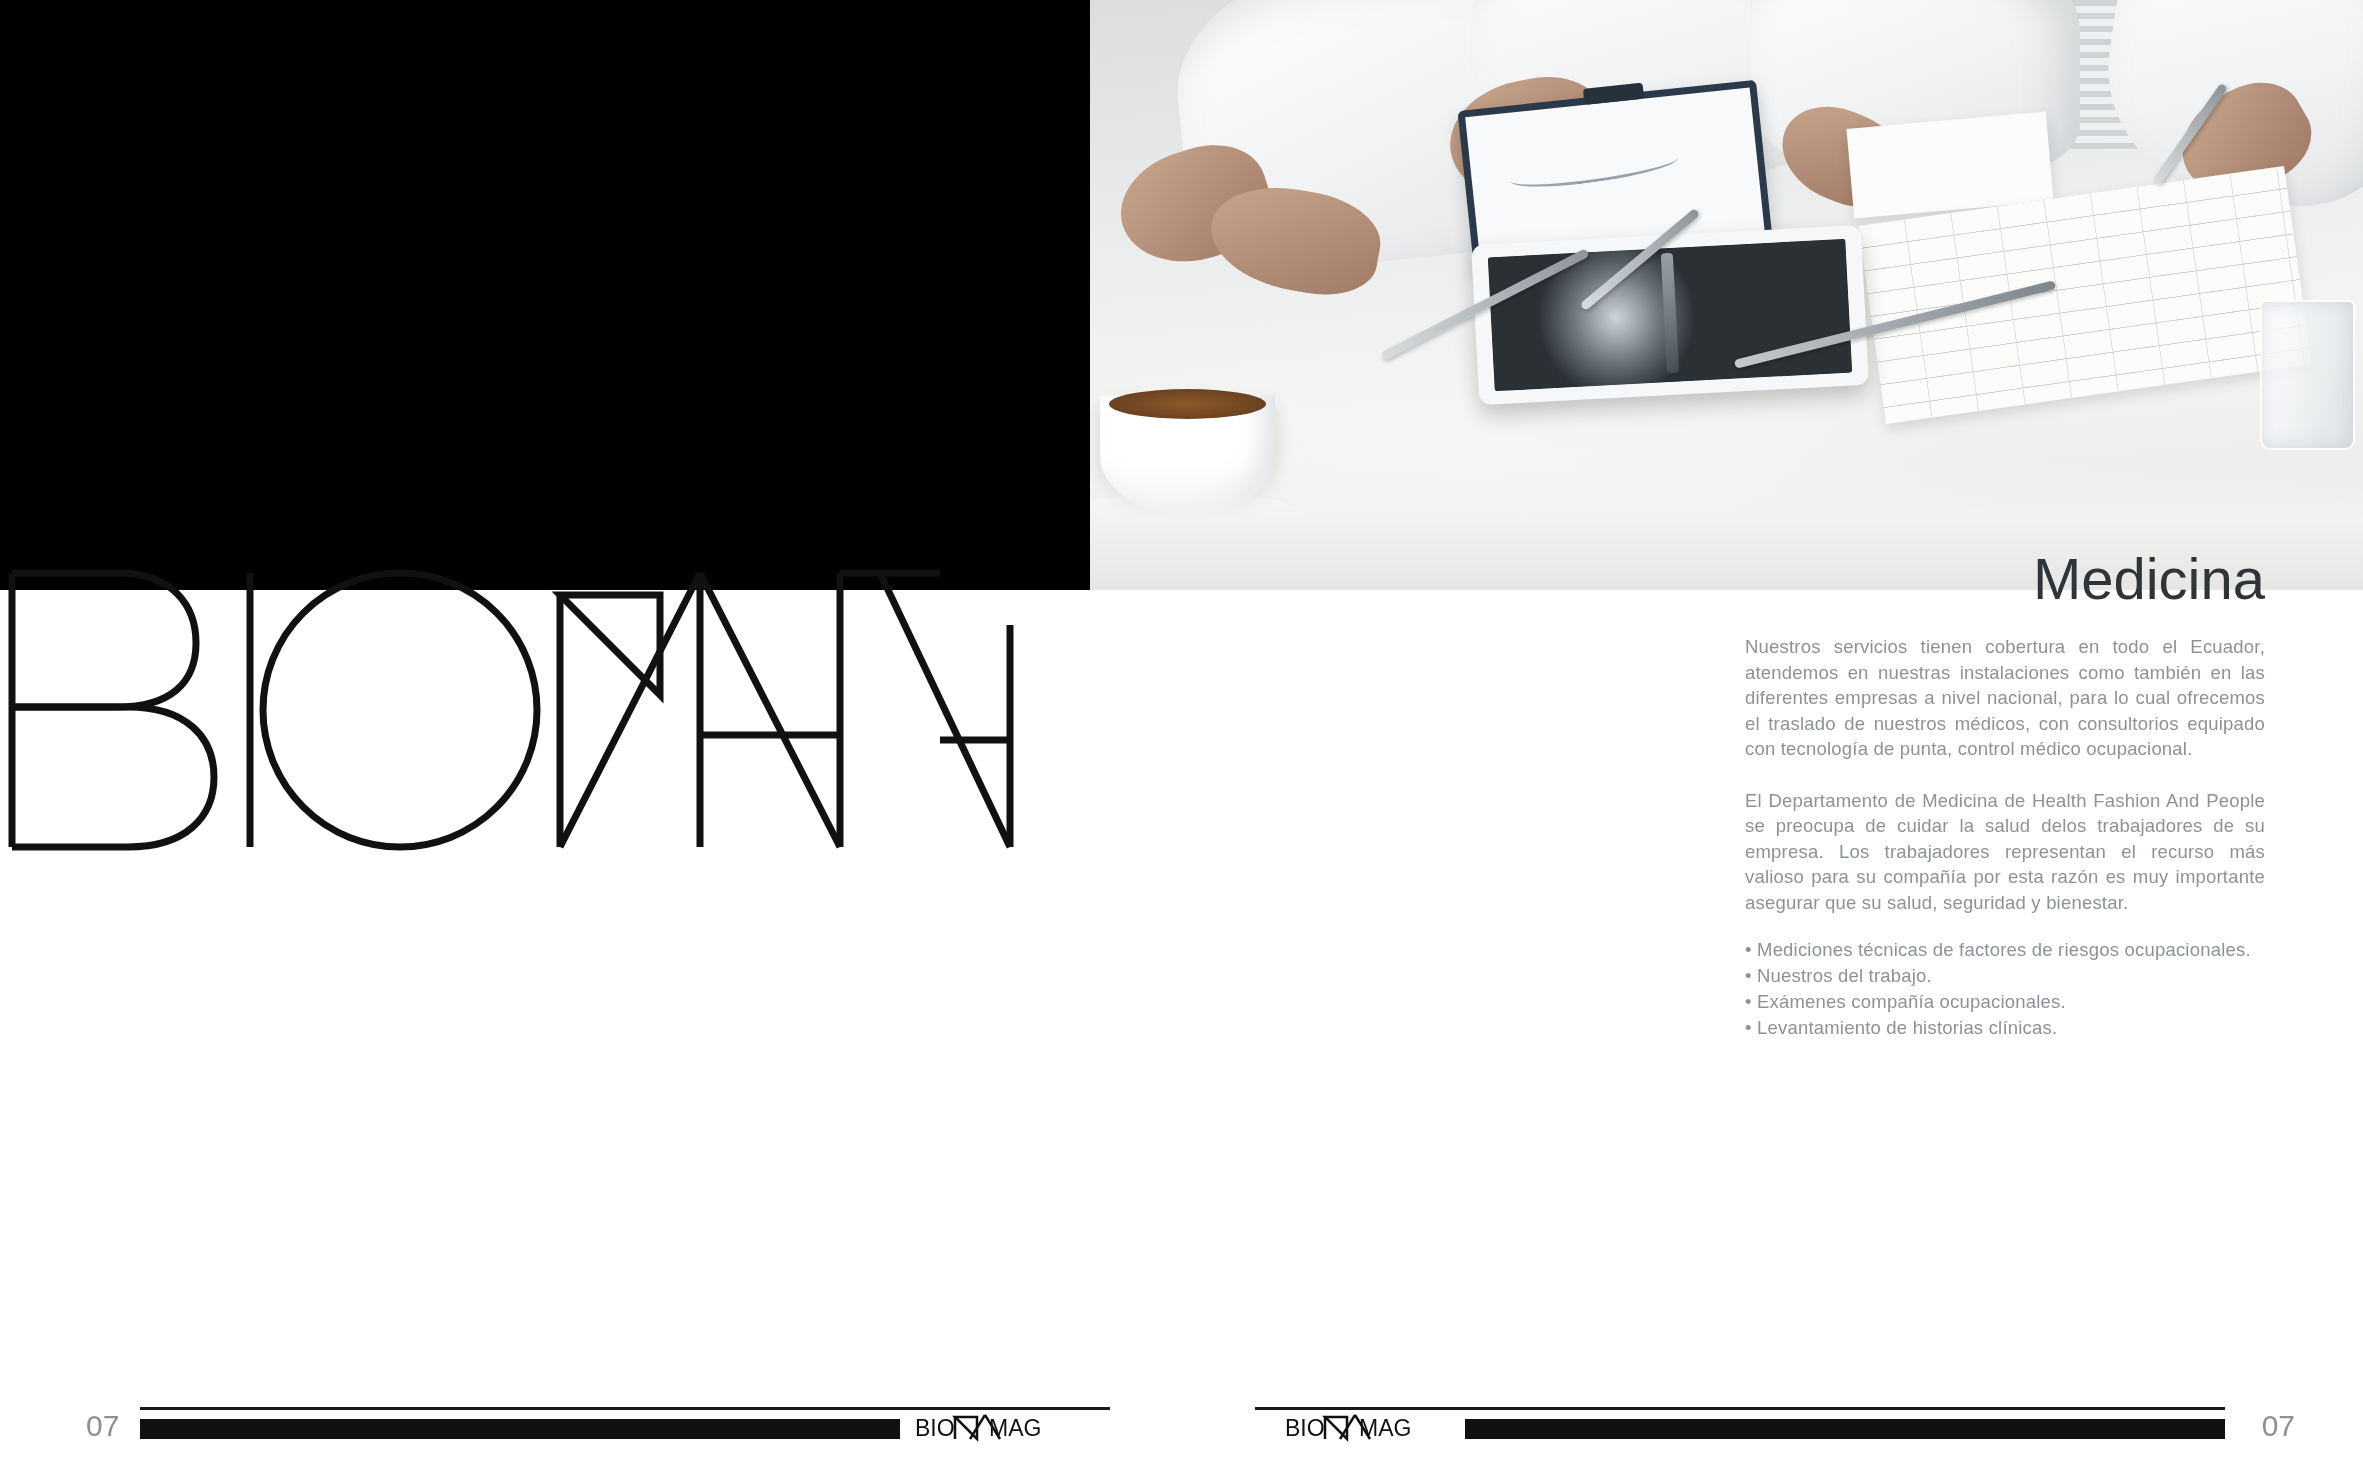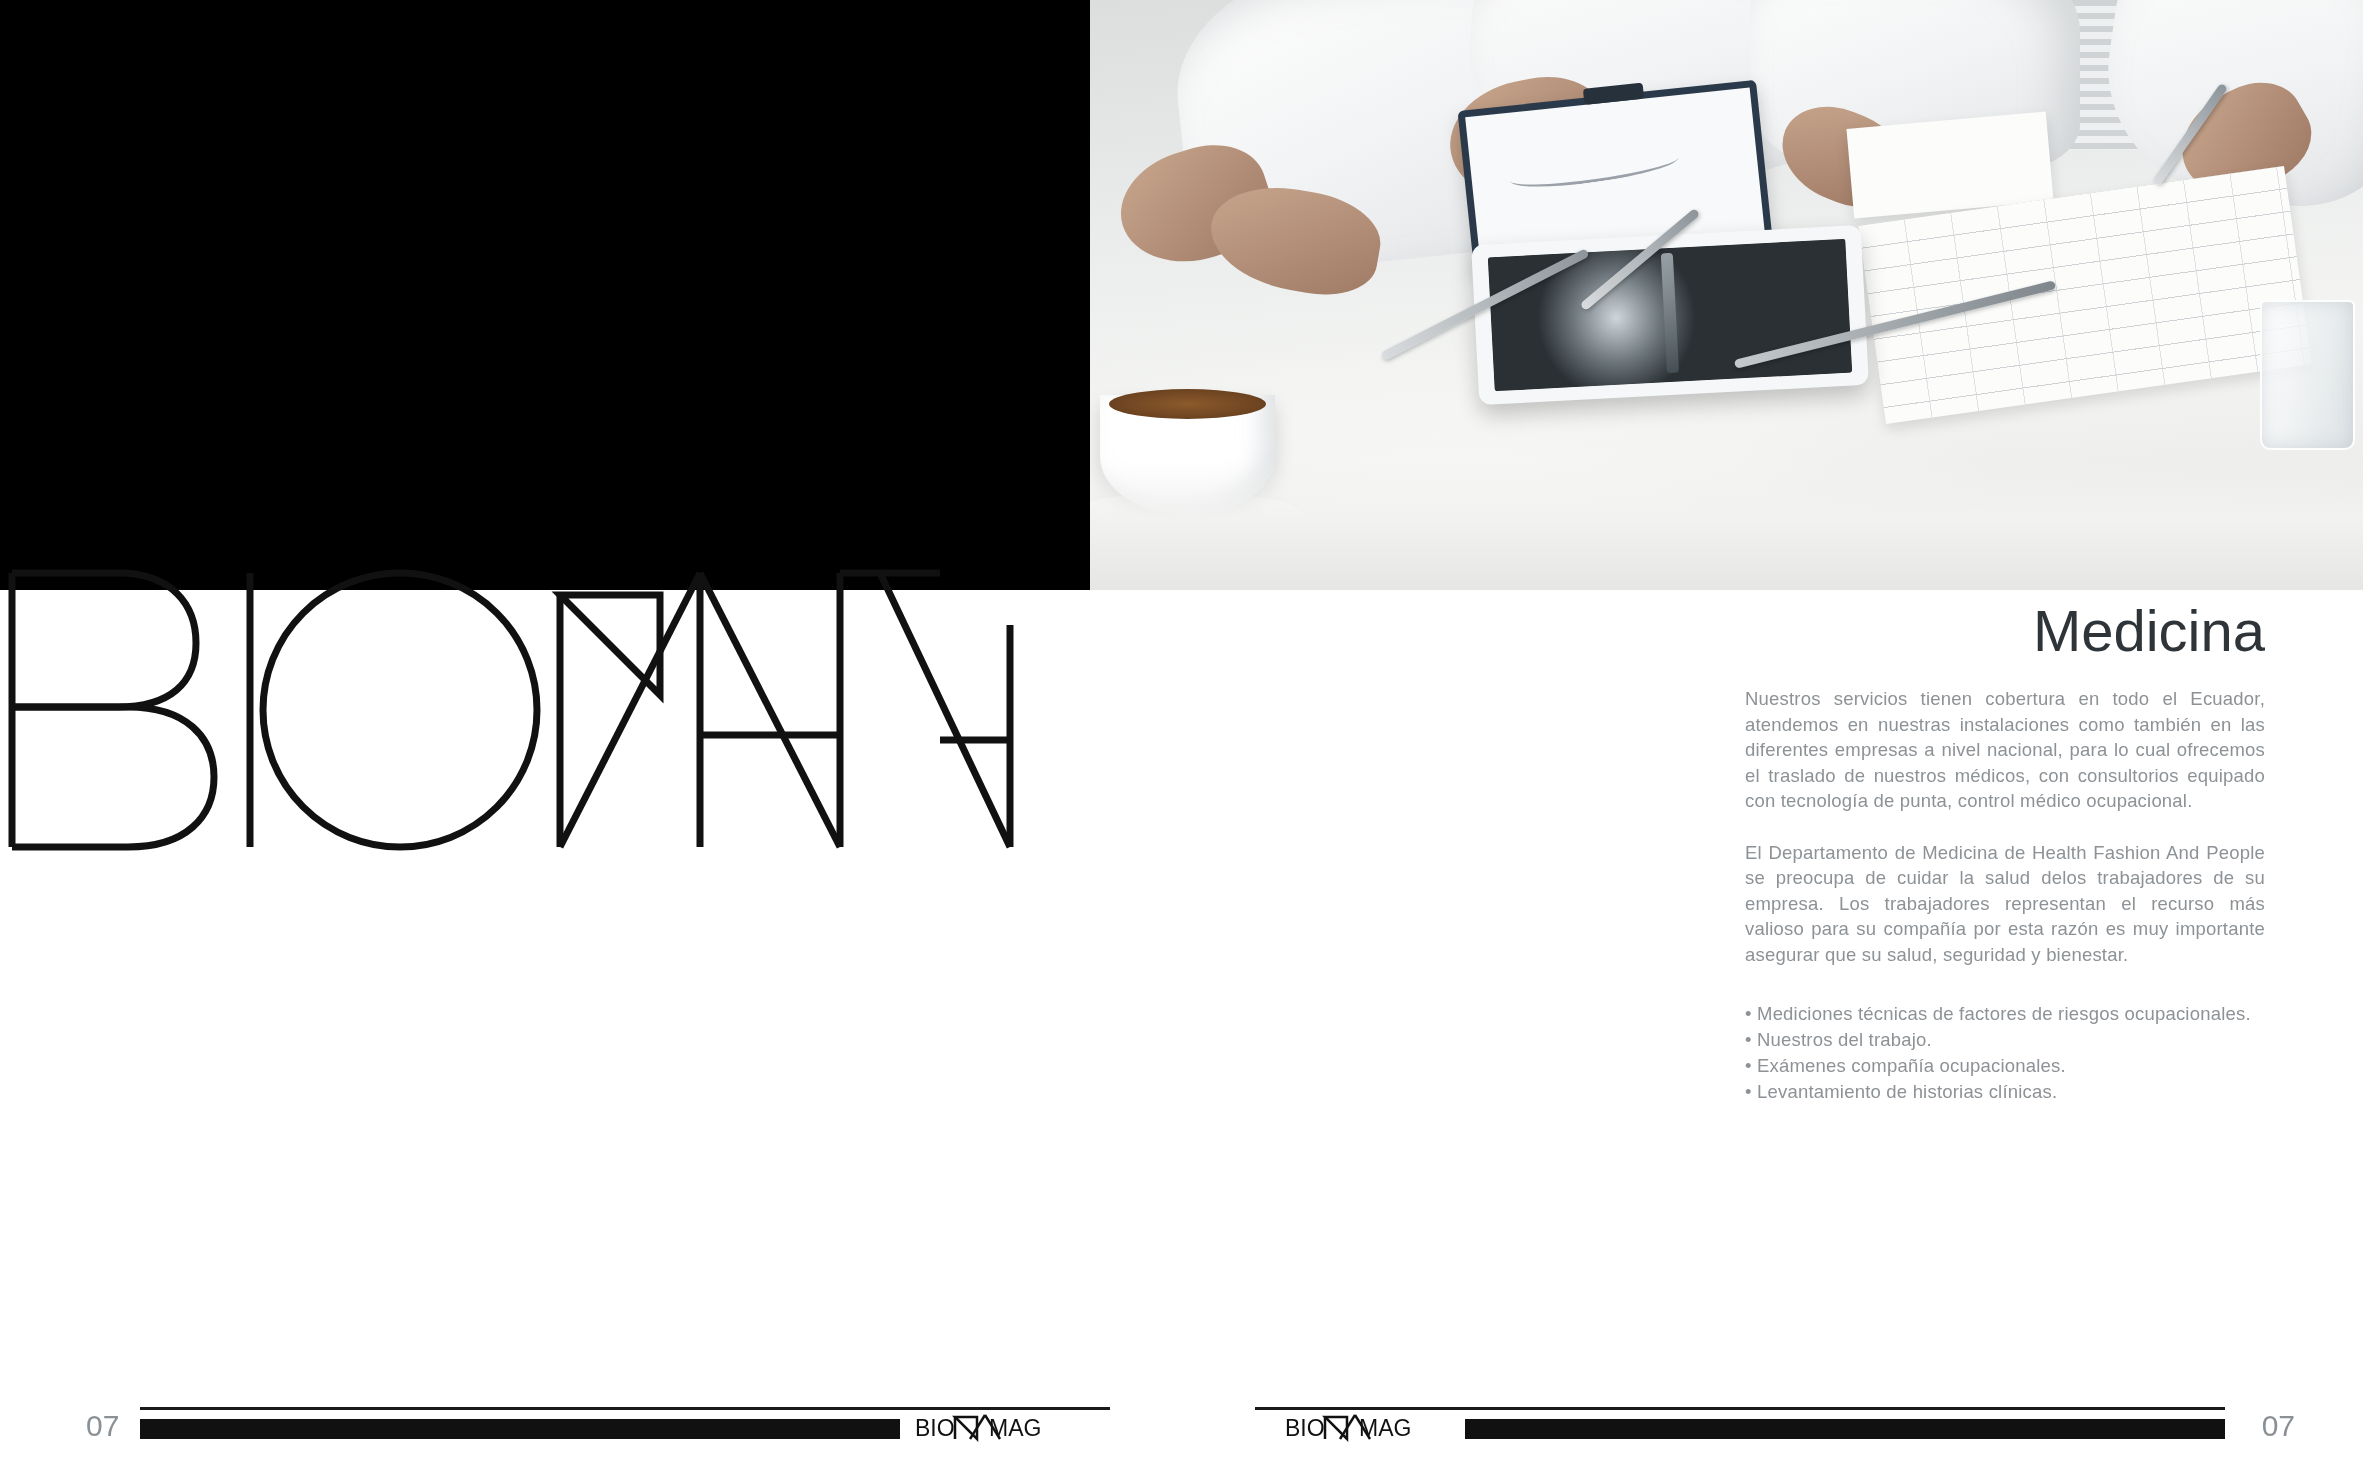--- a/index.html
+++ b/index.html
@@ -206,41 +206,41 @@
   .desk {
     position: absolute;
     left: 0; bottom: 0; width: 100%; height: 130px;
     background: linear-gradient(180deg, rgba(244,245,243,0) 0%, #f2f3f1 45%, #e6e7e4 100%);
   }
 
   
   .text-col {
     position: absolute;
     left: 1745px;
-    top: 602px;
+    top: 550px;
     width: 520px;
   }
   .title {
     font-size: 58px;
     line-height: 58px;
     color: #2f3438;
     font-weight: 300;
     text-align: right;
     letter-spacing: 0px;
   }
   .body-p {
     margin-top: 26px;
     font-size: 18.5px;
     line-height: 25.5px;
     color: #8d9296;
     text-align: justify;
     letter-spacing: .2px;
   }
   .bullets {
-    margin-top: 34px;
+    margin-top: 22px;
     font-size: 18.5px;
     line-height: 26px;
     color: #8d9296;
     letter-spacing: .2px;
   }
   .bullets div { text-indent: -12px; padding-left: 12px; }
 
   
   .footer-left, .footer-right {
     position: absolute;

